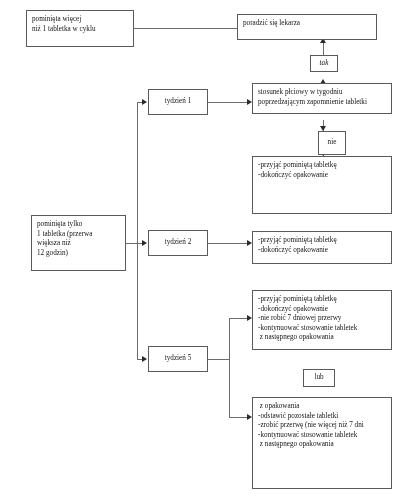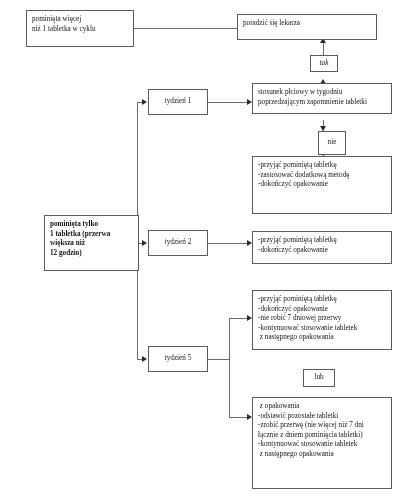--- a/index.html
+++ b/index.html
@@ -130,25 +130,24 @@
     <span class="ln">stosunek płciowy w tygodniu</span>
     <span class="ln">poprzedzającym zapomnienie tabletki</span>
   </div>
 
   <div class="node center" style="left:310px; top:131px; width:28px; height:24px;margin-left:8px;">
     <span>nie</span>
   </div>
 
   <div class="node" style="left:252px; top:156px; width:140px; height:58px;">
     <span class="ln">-przyjąć pominiętą tabletkę</span>
-    <span class="ln">-zastosować dodatkową metodę</span>
     <span class="ln">-dokończyć opakowanie</span>
   </div>
 
-  <div class="node" style="left:44px; top:215px; width:95px; height:56px;font-weight:bold;">
+  <div class="node" style="left:31px; top:215px; width:95px; height:56px;">
     <span class="ln">pominięta tylko</span>
     <span class="ln">1 tabletka (przerwa</span>
     <span class="ln">większa niż</span>
     <span class="ln">12 godzin)</span>
   </div>
 
   <div class="node center" style="left:148px; top:89px; width:60px; height:26px;">
     <span>tydzień 1</span>
   </div>
 
@@ -174,18 +173,17 @@
   </div>
 
   <div class="node center" style="left:303px; top:369px; width:32px; height:18px;">
     <span>lub</span>
   </div>
 
   <div class="node" style="left:252px; top:397px; width:140px; height:92px;">
     <span class="ln"> z opakowania</span>
     <span class="ln">-odstawić pozostałe tabletki</span>
     <span class="ln">-zrobić przerwę (nie więcej niż 7 dni</span>
-    <span class="ln">łącznie z dniem pominięcia tabletki)</span>
     <span class="ln">-kontynuować stosowanie tabletek</span>
     <span class="ln"> z następnego opakowania</span>
   </div>
 
 </div>
 
 </body></html>

